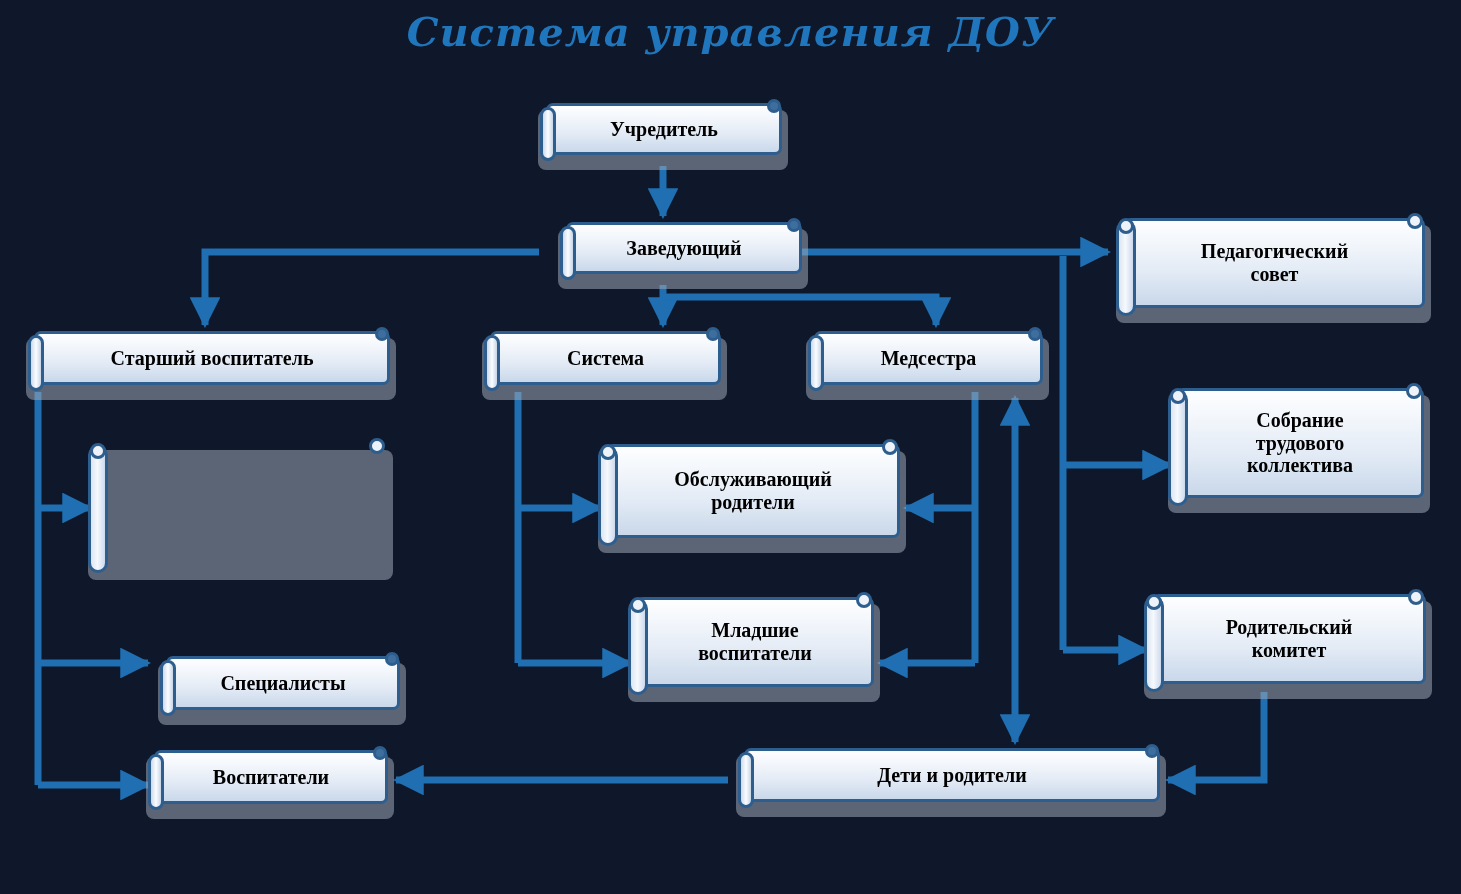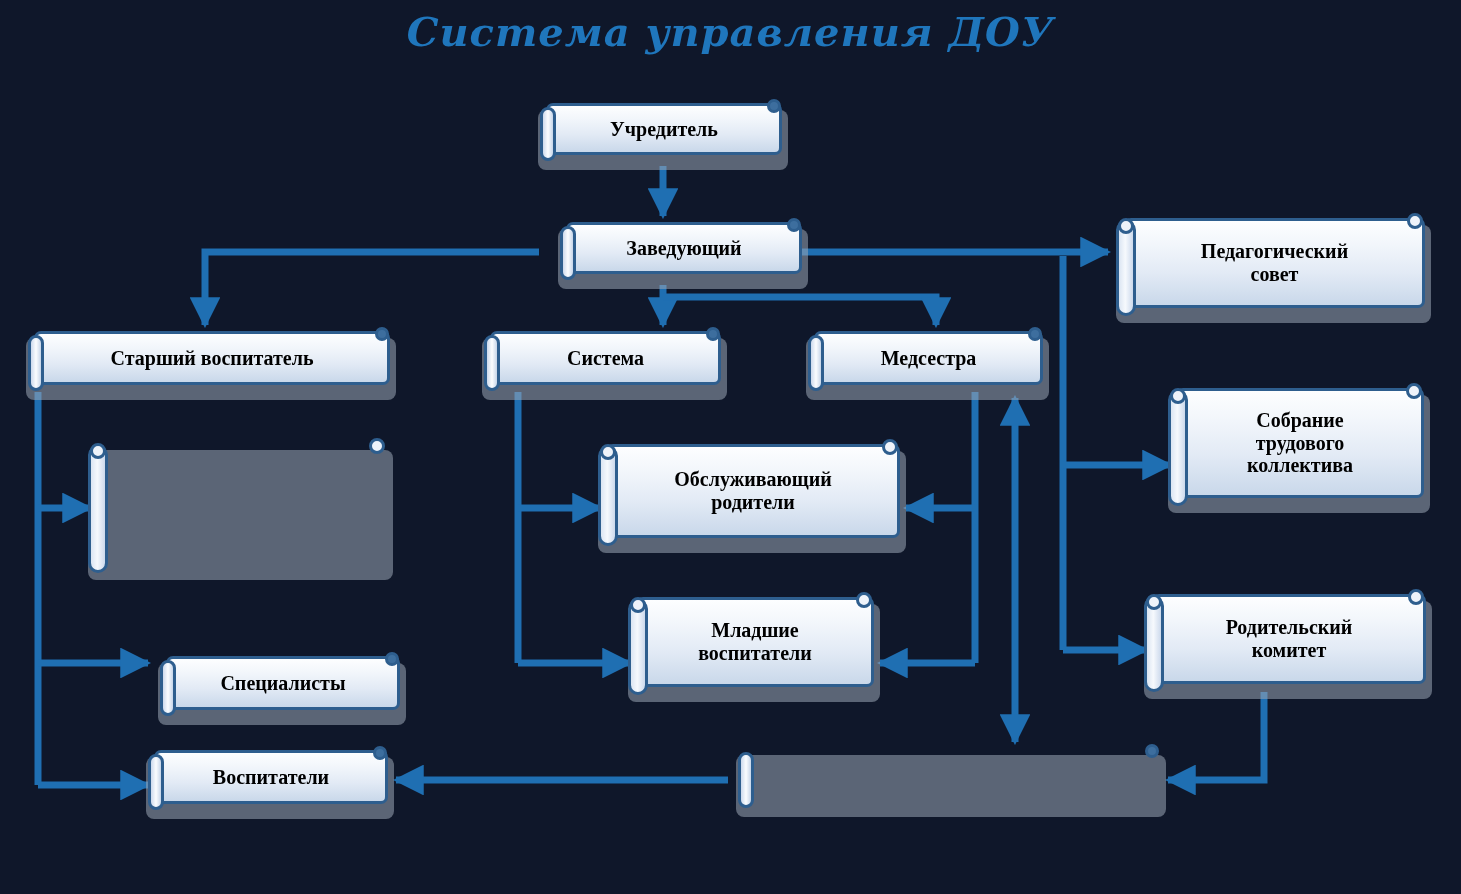--- a/index.html
+++ b/index.html
@@ -260,18 +260,21 @@
     <div class="body">
       <span class="label">Воспитатели</span>
     </div>
     <div class="curl-left"></div>
 
     <div class="spiral-r"></div>
   </div>
 
   <div class="node knob" style="left:730px;top:748px;width:430px;height:62px;">
     <div class="shadow"></div>
+    <div class="body">
+      <span class="label">Дети и родители</span>
+    </div>
     <div class="curl-left"></div>
 
     <div class="spiral-r"></div>
   </div>
 
 </div>
 
 </body></html>

